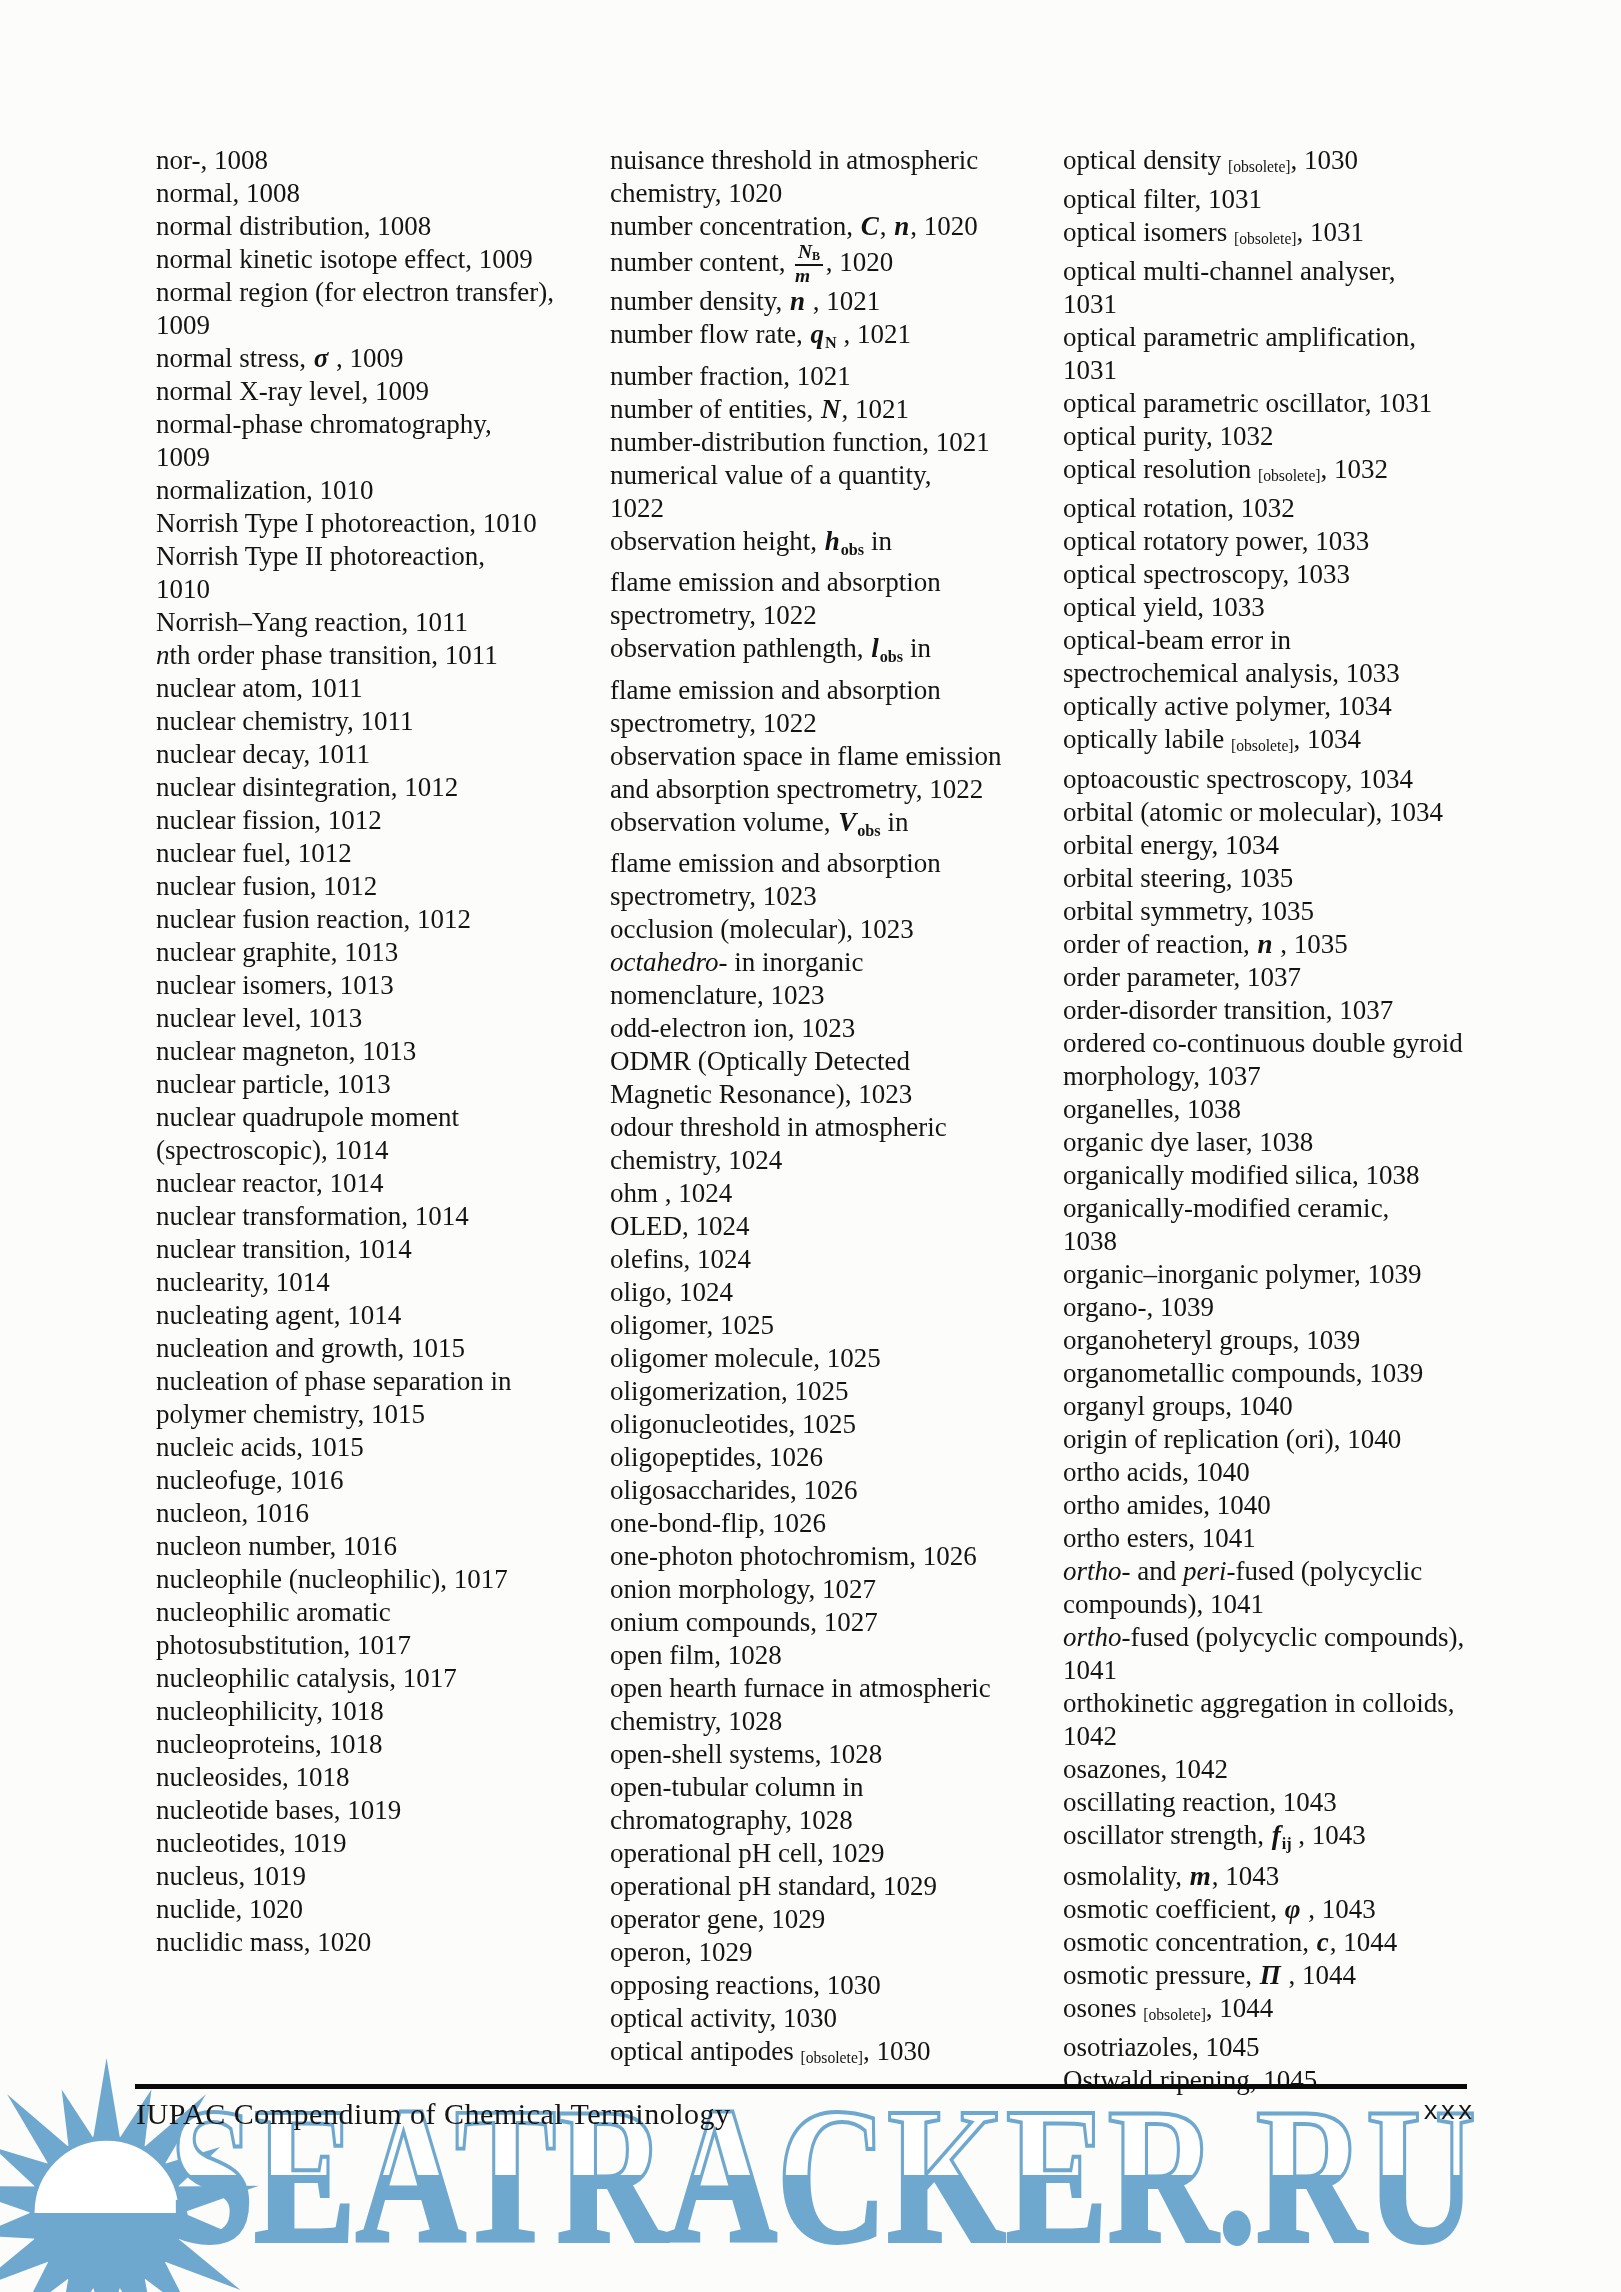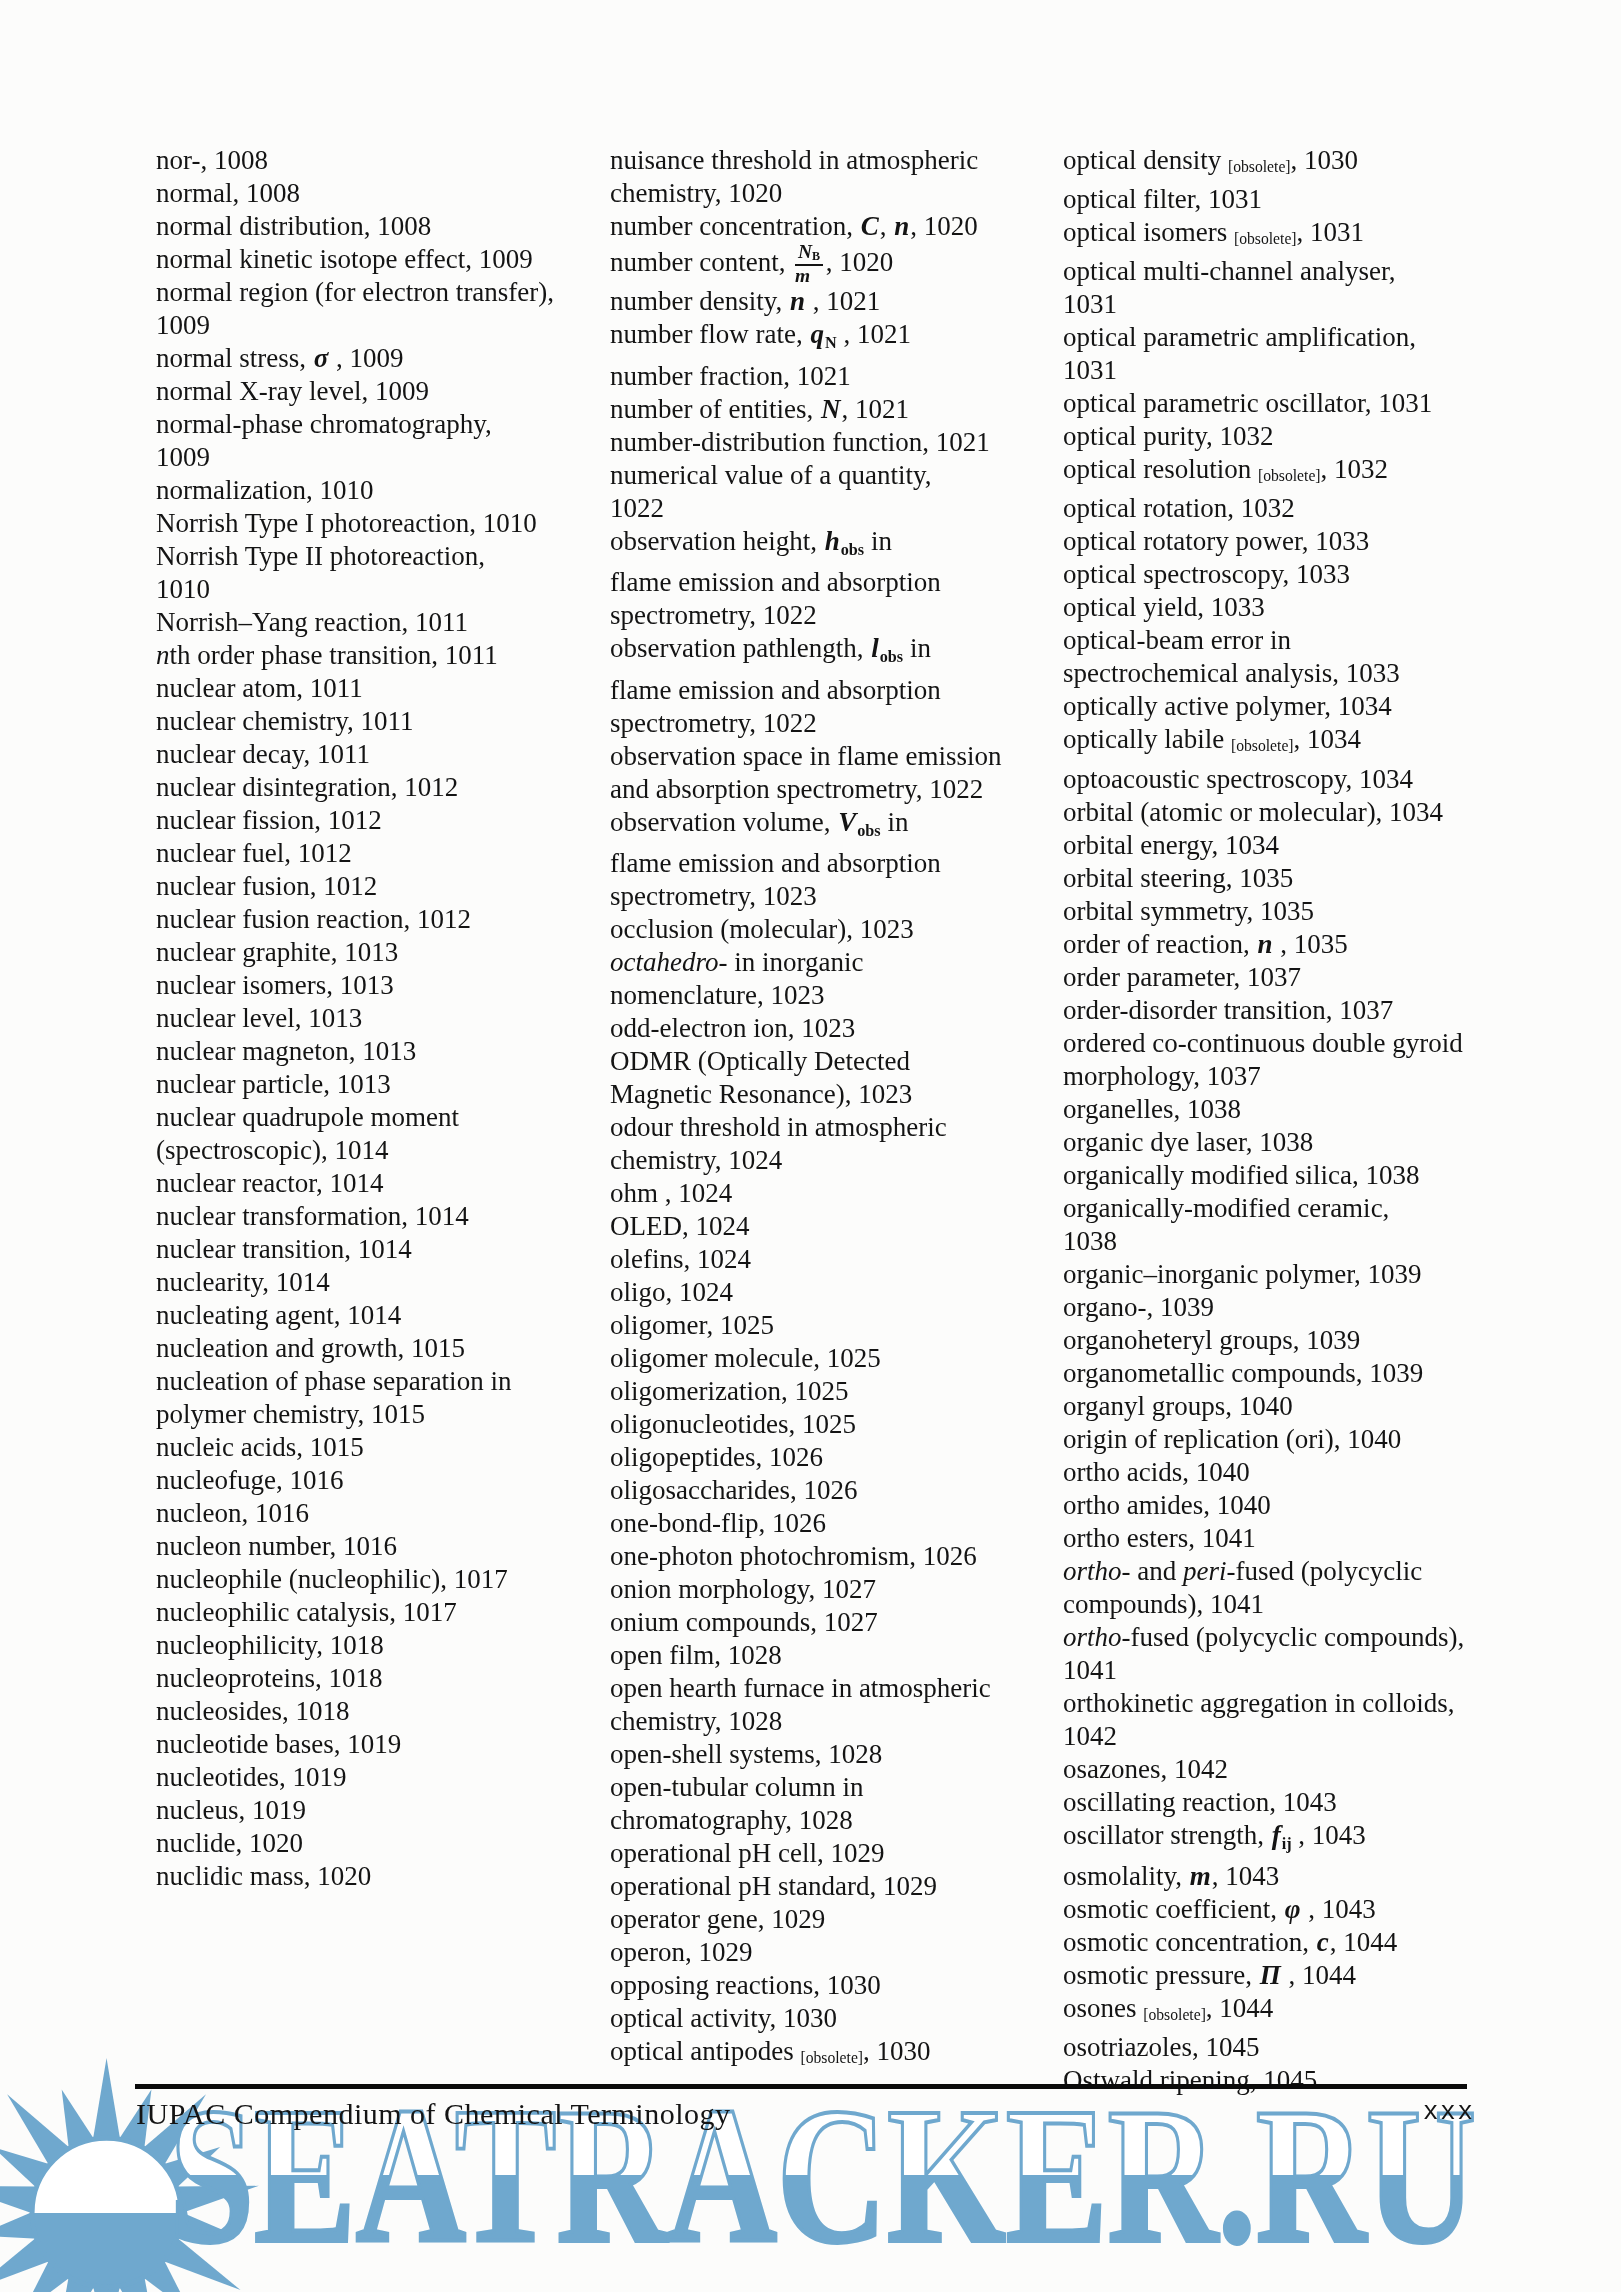--- a/index.html
+++ b/index.html
@@ -118,20 +118,21 @@
       <div class="entry"><span class="seg-t">nuclear transition, 1014</span></div>
       <div class="entry"><span class="seg-t">nuclearity, 1014</span></div>
       <div class="entry"><span class="seg-t">nucleating agent, 1014</span></div>
       <div class="entry"><span class="seg-t">nucleation and growth, 1015</span></div>
       <div class="entry"><span class="seg-t">nucleation of phase separation in</span><br><span class="seg-t">polymer chemistry, 1015</span></div>
       <div class="entry"><span class="seg-t">nucleic acids, 1015</span></div>
       <div class="entry"><span class="seg-t">nucleofuge, 1016</span></div>
       <div class="entry"><span class="seg-t">nucleon, 1016</span></div>
       <div class="entry"><span class="seg-t">nucleon number, 1016</span></div>
       <div class="entry"><span class="seg-t">nucleophile (nucleophilic), 1017</span></div>
+      <div class="entry"><span class="seg-t">nucleophilic aromatic</span><br><span class="seg-t">photosubstitution, 1017</span></div>
       <div class="entry"><span class="seg-t">nucleophilic catalysis, 1017</span></div>
       <div class="entry"><span class="seg-t">nucleophilicity, 1018</span></div>
       <div class="entry"><span class="seg-t">nucleoproteins, 1018</span></div>
       <div class="entry"><span class="seg-t">nucleosides, 1018</span></div>
       <div class="entry"><span class="seg-t">nucleotide bases, 1019</span></div>
       <div class="entry"><span class="seg-t">nucleotides, 1019</span></div>
       <div class="entry"><span class="seg-t">nucleus, 1019</span></div>
       <div class="entry"><span class="seg-t">nuclide, 1020</span></div>
       <div class="entry"><span class="seg-t">nuclidic mass, 1020</span></div>
     </div>

